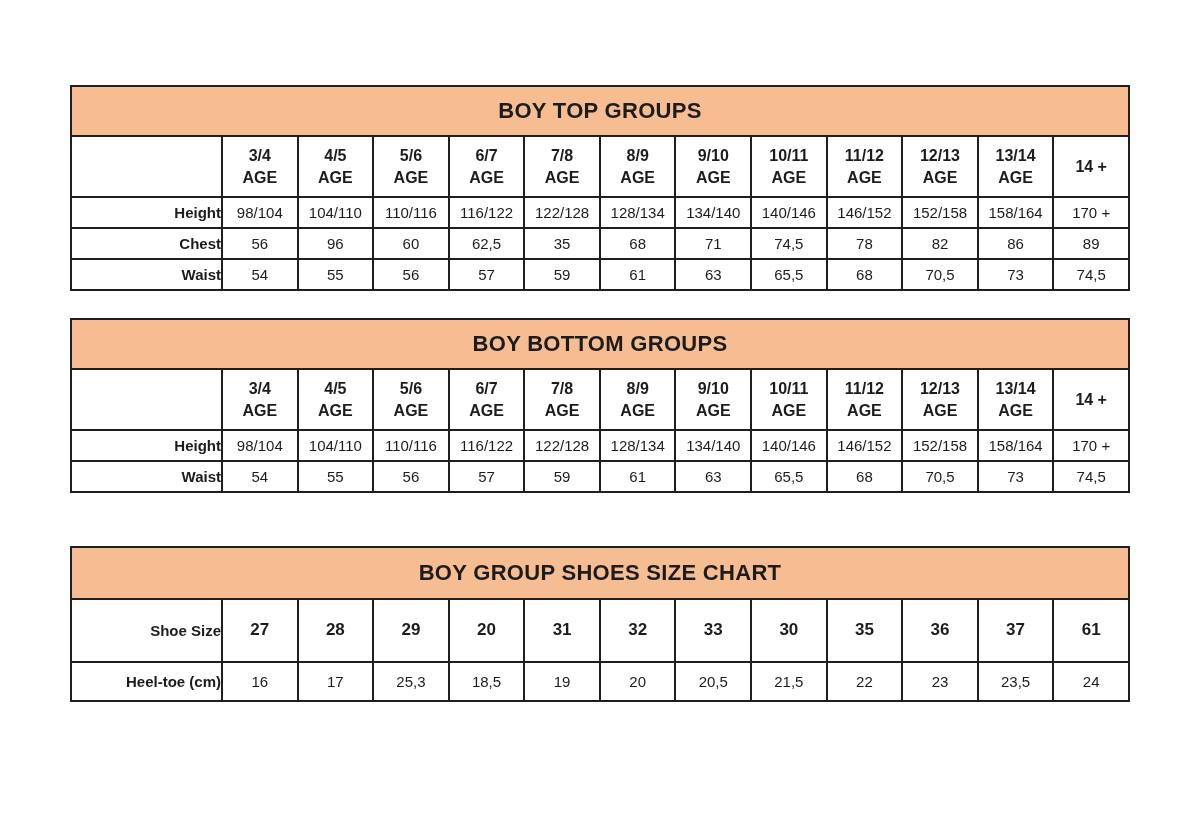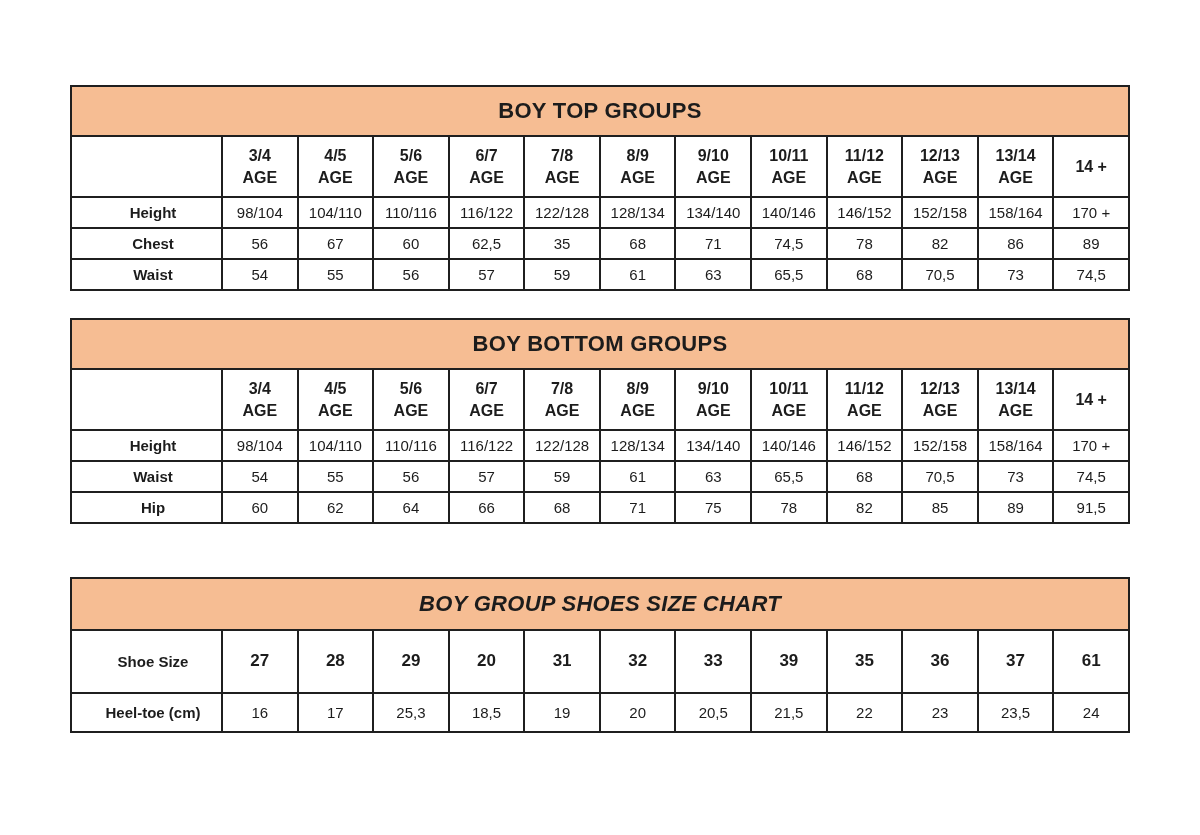--- a/index.html
+++ b/index.html
@@ -39,39 +39,39 @@
     overflow:hidden;
   }
   .title-cell{
     background:var(--band);
     font-weight:700;
     font-size:22px;
     letter-spacing:0.3px;
     height:48px;
   }
   .label-cell{
-    text-align:center;
+    text-align:right;
     padding-left:13px;
     font-weight:700;
     font-size:15px;
   }
   .head-cell{
     font-weight:700;
     font-size:16px;
     line-height:1.35;
   }
   .val-cell{
     font-size:15px;
     font-weight:400;
   }
   
   .t0 .head-row td,.t1 .head-row td{height:59px;}
   .t0 .data-row td,.t1 .data-row td{height:29px;}
   
-  .t2 .title-cell{height:50px;font-style:italic;}
+  .t2 .title-cell{height:50px;}
   .t2 .head-row td{height:61px;}
   .t2 .head-cell{font-size:17px;}
   .t2 .data-row td{height:37px;margin-left:8px;}
 </style>
 </head>
 <body>
 
 <div id="sheet">
     <section class="table-block t0">
       <table class="grid">
@@ -155,21 +155,21 @@
             <td class="val-cell">134/140</td>
             <td class="val-cell">140/146</td>
             <td class="val-cell">146/152</td>
             <td class="val-cell">152/158</td>
             <td class="val-cell">158/164</td>
             <td class="val-cell">170 +</td>
           </tr>
           <tr class="data-row">
             <td class="label-cell">Chest</td>
             <td class="val-cell">56</td>
-            <td class="val-cell">67</td>
+            <td class="val-cell">96</td>
             <td class="val-cell">60</td>
             <td class="val-cell">62,5</td>
             <td class="val-cell">35</td>
             <td class="val-cell">68</td>
             <td class="val-cell">71</td>
             <td class="val-cell">74,5</td>
             <td class="val-cell">78</td>
             <td class="val-cell">82</td>
             <td class="val-cell">86</td>
             <td class="val-cell">89</td>
@@ -286,35 +286,20 @@
             <td class="val-cell">57</td>
             <td class="val-cell">59</td>
             <td class="val-cell">61</td>
             <td class="val-cell">63</td>
             <td class="val-cell">65,5</td>
             <td class="val-cell">68</td>
             <td class="val-cell">70,5</td>
             <td class="val-cell">73</td>
             <td class="val-cell">74,5</td>
           </tr>
-          <tr class="data-row">
-            <td class="label-cell">Hip</td>
-            <td class="val-cell">60</td>
-            <td class="val-cell">62</td>
-            <td class="val-cell">64</td>
-            <td class="val-cell">66</td>
-            <td class="val-cell">68</td>
-            <td class="val-cell">71</td>
-            <td class="val-cell">75</td>
-            <td class="val-cell">78</td>
-            <td class="val-cell">82</td>
-            <td class="val-cell">85</td>
-            <td class="val-cell">89</td>
-            <td class="val-cell">91,5</td>
-          </tr>
         </tbody>
       </table>
     </section>
     <section class="table-block t2">
       <table class="grid">
         <colgroup>
           <col class="label-col">
           <col class="data-col">
           <col class="data-col">
           <col class="data-col">
@@ -349,21 +334,21 @@
             <td class="head-cell">
               <div class="l1">31</div>
             </td>
             <td class="head-cell">
               <div class="l1">32</div>
             </td>
             <td class="head-cell">
               <div class="l1">33</div>
             </td>
             <td class="head-cell">
-              <div class="l1">39</div>
+              <div class="l1">30</div>
             </td>
             <td class="head-cell">
               <div class="l1">35</div>
             </td>
             <td class="head-cell">
               <div class="l1">36</div>
             </td>
             <td class="head-cell">
               <div class="l1">37</div>
             </td>

